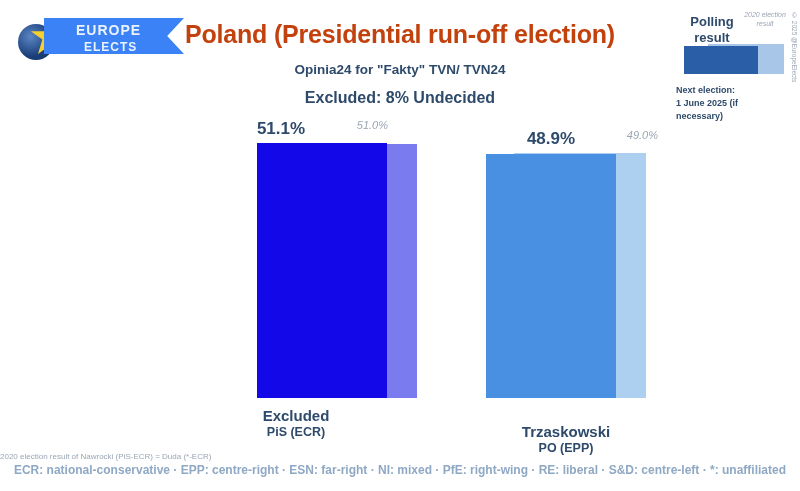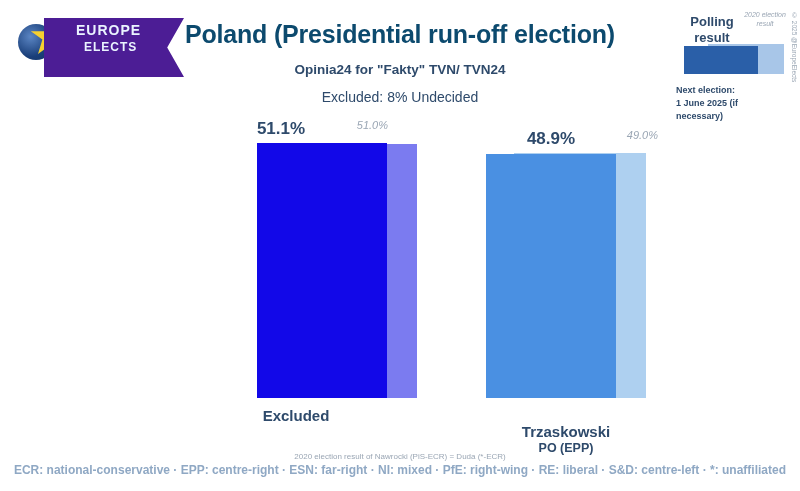--- a/index.html
+++ b/index.html
@@ -22,22 +22,22 @@
     left: 8px;
     top: 10px;
     width: 180px;
     height: 56px;
   }
   .logo-banner {
     position: absolute;
     left: 36px;
     top: 8px;
     width: 140px;
-    height: 59px;
-    background: #4c1d95;
+    height: 36px;
+    background: #3b82f6;
     clip-path: polygon(0 0, 100% 0, 88% 50%, 100% 100%, 0 100%);
   }
   .logo-banner .l1 {
     position: absolute;
     left: 32px;
     top: 4px;
     font-size: 14px;
     letter-spacing: 1px;
     color: #eaf3ff;
     font-weight: bold;
@@ -71,41 +71,41 @@
 
   
   .title {
     position: absolute;
     left: 0;
     right: 0;
     top: 20px;
     text-align: center;
     font-size: 25px;
     font-weight: bold;
-    color: #0c4a6e;
+    color: #c2410c;
     letter-spacing: -0.2px;
   }
   .subtitle1 {
     position: absolute;
     left: 0;
     right: 0;
     top: 62px;
     text-align: center;
     font-size: 13.5px;
     font-weight: bold;
     color: #2e4a6b;
   }
   .subtitle2 {
     position: absolute;
     left: 0;
     right: 0;
     top: 89px;
     text-align: center;
-    font-size: 14px;
-    font-weight: normal;
+    font-size: 16px;
+    font-weight: bold;
     color: #2e4a6b;
   }
 
   
   .legend {
     position: absolute;
     right: 14px;
     top: 10px;
     width: 102px;
   }
@@ -258,21 +258,20 @@
     color: #2e4a6b;
     line-height: 1.25;
   }
 
   
   .foot-note {
     position: absolute;
     left: 0;
     right: 0;
     bottom: 30px;
-    text-align: center;
     font-size: 8px;
     color: #9aa6b4;
   }
   .foot-legend {
     position: absolute;
     left: 0;
     right: 0;
     bottom: 14px;
     text-align: center;
     font-size: 12px;
@@ -322,20 +321,21 @@
     <div class="val-row" style="top:-24px;">
       <div class="val-poll">51.1%</div>
       <div class="val-prev">51.0%</div>
     </div>
     <div class="bar-stack" style="height: 255px;">
       <div class="bar-prev" style="height: 254px; background: rgb(123, 123, 240);"></div>
       <div class="bar-poll" style="height: 255px; background: rgb(18, 8, 232);"></div>
     </div>
     <div class="cand" style="top:264px;">
       <div class="cand-name">Excluded</div>
+      <div class="cand-party">PiS (ECR)</div>
     </div>
   </div>
 
   <div class="bargroup g1">
     <div class="val-row" style="top:-24px;">
       <div class="val-poll">48.9%</div>
       <div class="val-prev">49.0%</div>
     </div>
     <div class="bar-stack" style="height: 245px;">
       <div class="bar-prev" style="height: 245px; background: rgb(174, 208, 240);"></div>

